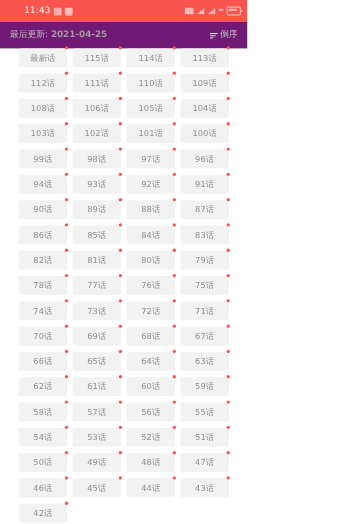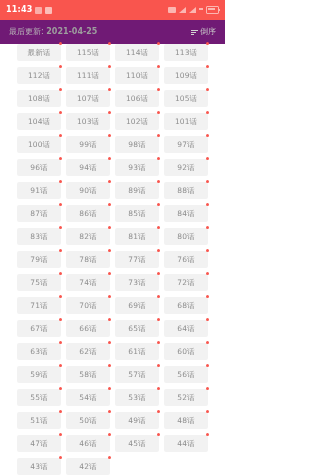--- a/index.html
+++ b/index.html
@@ -26,23 +26,24 @@
     box-sizing: border-box;
   }
   .status-left {
     display: flex;
     align-items: center;
     gap: 3px;
   }
   .status-clock {
     color: #ffffff;
     font-size: 8px;
-    font-weight: bold;
+    font-weight: normal;
     letter-spacing: 0.2px;
     line-height: 1;
+    margin-left: 16px;
   }
   .sb-glyph {
     display: inline-block;
     width: 7px;
     height: 7px;
     background: #fbada8;
     border-radius: 1px;
   }
   .sb-glyph.shape-b {
     background: #fcbdb8;
@@ -242,24 +243,20 @@
     </div>
     <div class="chip">
       <span class="chip-label">109话</span>
       <span class="chip-dot"></span>
     </div>
     <div class="chip">
       <span class="chip-label">108话</span>
       <span class="chip-dot"></span>
     </div>
     <div class="chip">
-      <span class="chip-label">107话</span>
-      <span class="chip-dot"></span>
-    </div>
-    <div class="chip">
       <span class="chip-label">106话</span>
       <span class="chip-dot"></span>
     </div>
     <div class="chip">
       <span class="chip-label">105话</span>
       <span class="chip-dot"></span>
     </div>
     <div class="chip">
       <span class="chip-label">104话</span>
       <span class="chip-dot"></span>

